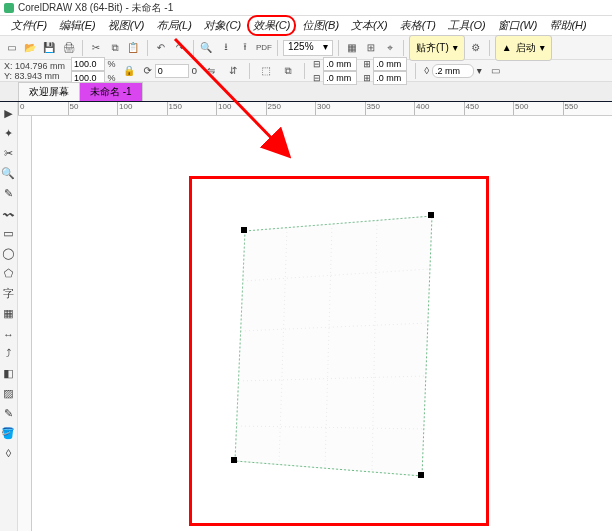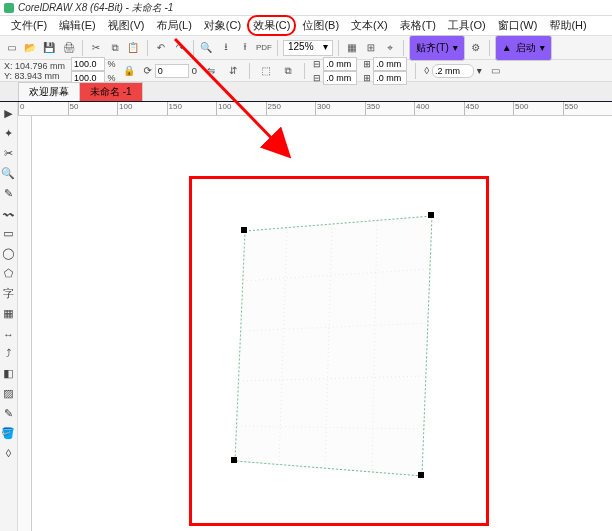--- a/index.html
+++ b/index.html
@@ -1,34 +1,34 @@
 <!DOCTYPE html>
 <html><head>
 <meta charset="utf-8">
 <style>
   * { box-sizing: border-box; margin: 0; padding: 0; font-family: "Microsoft YaHei", Arial, sans-serif; }
   body { width: 612px; height: 531px; background: #f0f0f0; overflow: hidden; font-size: 11px; position: relative; }
   .title-bar { height: 16px; background: #fff; border-bottom: 1px solid #ddd; display: flex; align-items: center; padding-left: 4px; gap: 4px; }
   .title-bar .logo { width: 10px; height: 10px; background: #3cb371; border-radius: 2px; }
-  .title-bar .title { font-size: 10px; color: #333; font-style: italic; }
-  .menu-bar { height: 20px; background: #fff; display: flex; align-items: center; padding-left: 6px; gap: 2px; border-bottom: 1px solid #e0e0e0; }
+  .title-bar .title { font-size: 10px; color: #333; }
+  .menu-bar { height: 20px; background: #fff; display: flex; align-items: center; padding-left: 6px; gap: 2px; border-bottom: 1px solid #e0e0e0; font-style: italic; }
   .menu-item { padding: 2px 5px; font-size: 11px; color: #222; cursor: pointer; }
   .menu-item.hl { outline: 2px solid #ff0000; outline-offset: -1px; border-radius: 9px; }
   .toolbar { height: 24px; background: #f5f5f5; border-bottom: 1px solid #ddd; display: flex; align-items: center; padding: 0 4px; gap: 3px; }
   .tb-btn { width: 16px; height: 16px; display: flex; align-items: center; justify-content: center; font-size: 10px; color: #555; cursor: pointer; border-radius: 2px; }
   .tb-sep { width: 1px; height: 16px; background: #ccc; margin: 0 2px; }
   .tb-zoom { width: 50px; height: 16px; border: 1px solid #ccc; background: #fff; font-size: 10px; padding: 0 4px; display: flex; align-items: flex-start; justify-content: space-between; }
-  .tb-pill { height: 16px; padding: 12px 6px; border: 1px solid #ccc; border-radius: 3px; background: #8b5cf6; font-size: 10px; display: flex; align-items: center; gap: 4px; }
+  .tb-pill { height: 16px; padding: 12px 6px; border: 1px solid #ccc; border-radius: 3px; background: #fef9c3; font-size: 10px; display: flex; align-items: center; gap: 4px; }
   .propbar { height: 22px; background: #f5f5f5; border-bottom: 1px solid #ddd; display: flex; align-items: center; padding: 0 4px; gap: 6px; font-size: 10px; color: #444; }
   .coord-block { display: flex; flex-direction: column; line-height: 10px; font-size: 9px; justify-content: center; }
   .prop-input { width: 60px; height: 14px; border: 1px solid #ccc; background: #fff; font-size: 9px; padding: 0 3px; }
   .prop-small { width: 34px; height: 14px; border: 1px solid #ccc; background: #fff; font-size: 9px; padding: 0 2px; }
   .tabs { height: 20px; background: #eee; display: flex; align-items: flex-end; border-bottom: 1px solid #0f172a; padding-left: 18px; }
   .tab { padding: 2px 10px; font-size: 10px; background: #f8f8f8; border: 1px solid #ccc; border-bottom: none; margin-right: -1px; cursor: pointer; }
-  .tab.active { background: #ef4444; font-weight: normal; }
+  .tab.active { background: #d946ef; font-weight: normal; }
   .workspace { position: relative; height: 429px; background: #fff; }
   .ruler-h { position: absolute; top: 0; left: 18px; right: 0; height: 14px; background: #fafafa; border-bottom: 1px solid #ccc; font-size: 8px; color: #666; overflow: hidden; display: flex; }
   .ruler-h .tick { flex: 1; border-left: 1px solid #bbb; padding-left: 1px; }
   .ruler-v { position: absolute; top: 14px; left: 18px; width: 14px; bottom: 0; background: #fafafa; border-right: 1px solid #ccc; }
   .toolbox { position: absolute; top: 0; left: 0; width: 18px; bottom: 0; background: #f4f4f4; border-right: 1px solid #ddd; display: flex; flex-direction: column; align-items: center; padding-top: 4px; gap: 6px; }
   .tool { width: 14px; height: 14px; display: flex; align-items: center; justify-content: center; font-size: 11px; color: #444; cursor: pointer; }
   .canvas { position: absolute; top: 14px; left: 32px; right: 0; bottom: 0; background: #fff; }
   .hl-box { position: absolute; border: 3px solid #ff0000; }
   .sel-box { position: absolute; }
   .sel-box svg { position: absolute; top: 0; left: 0; width: 100%; height: 100%; overflow: visible; }

